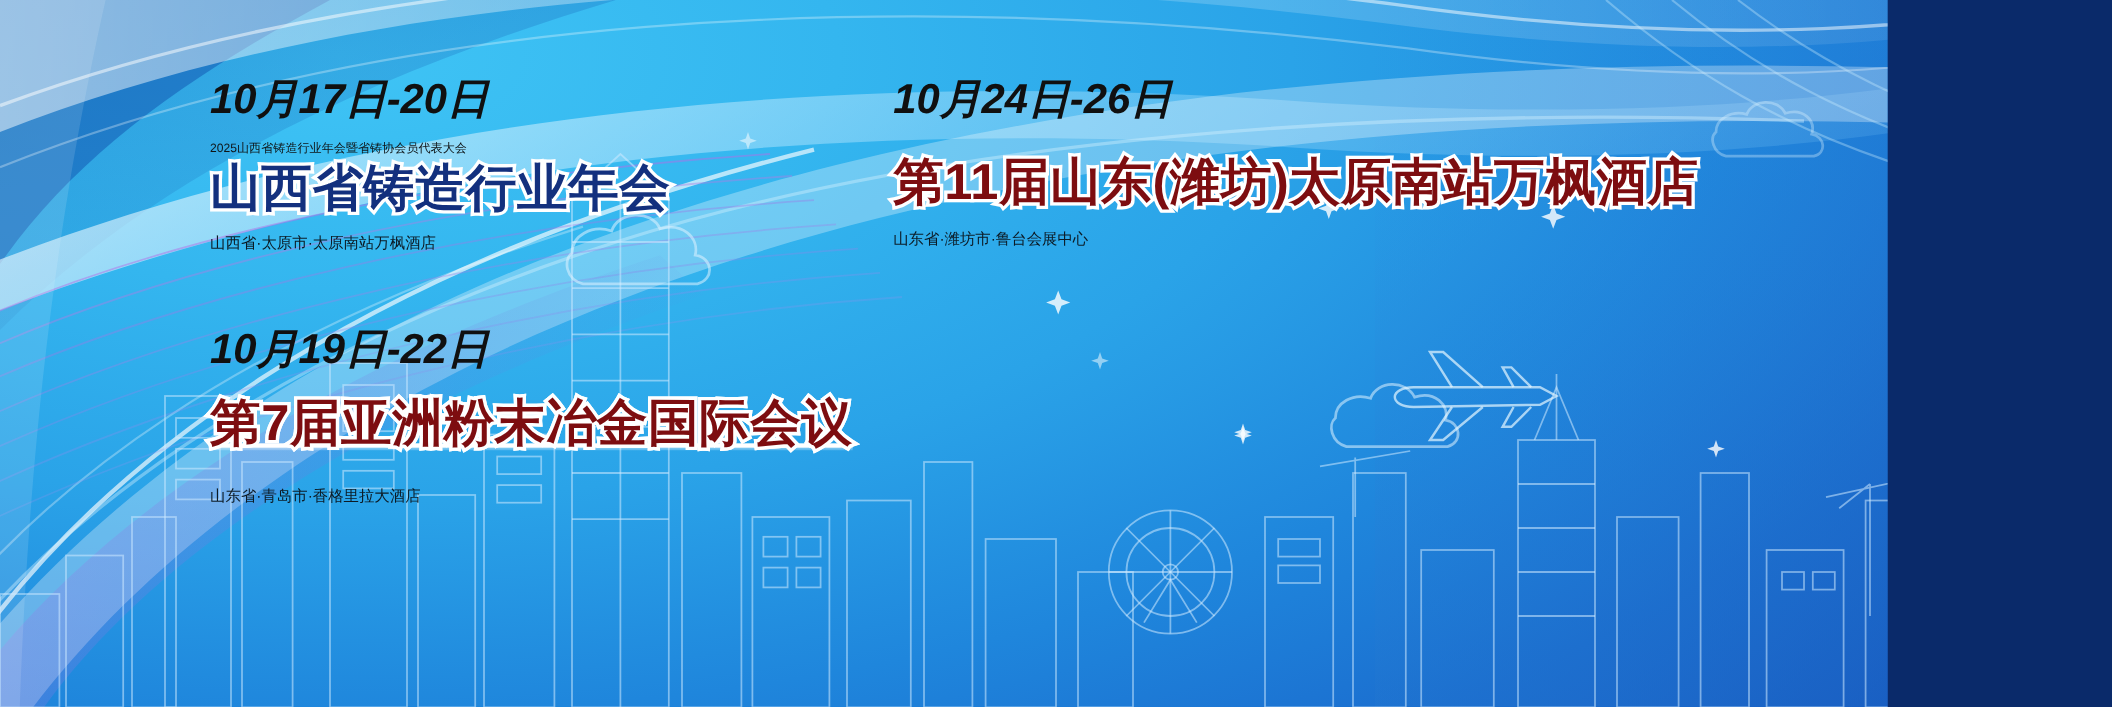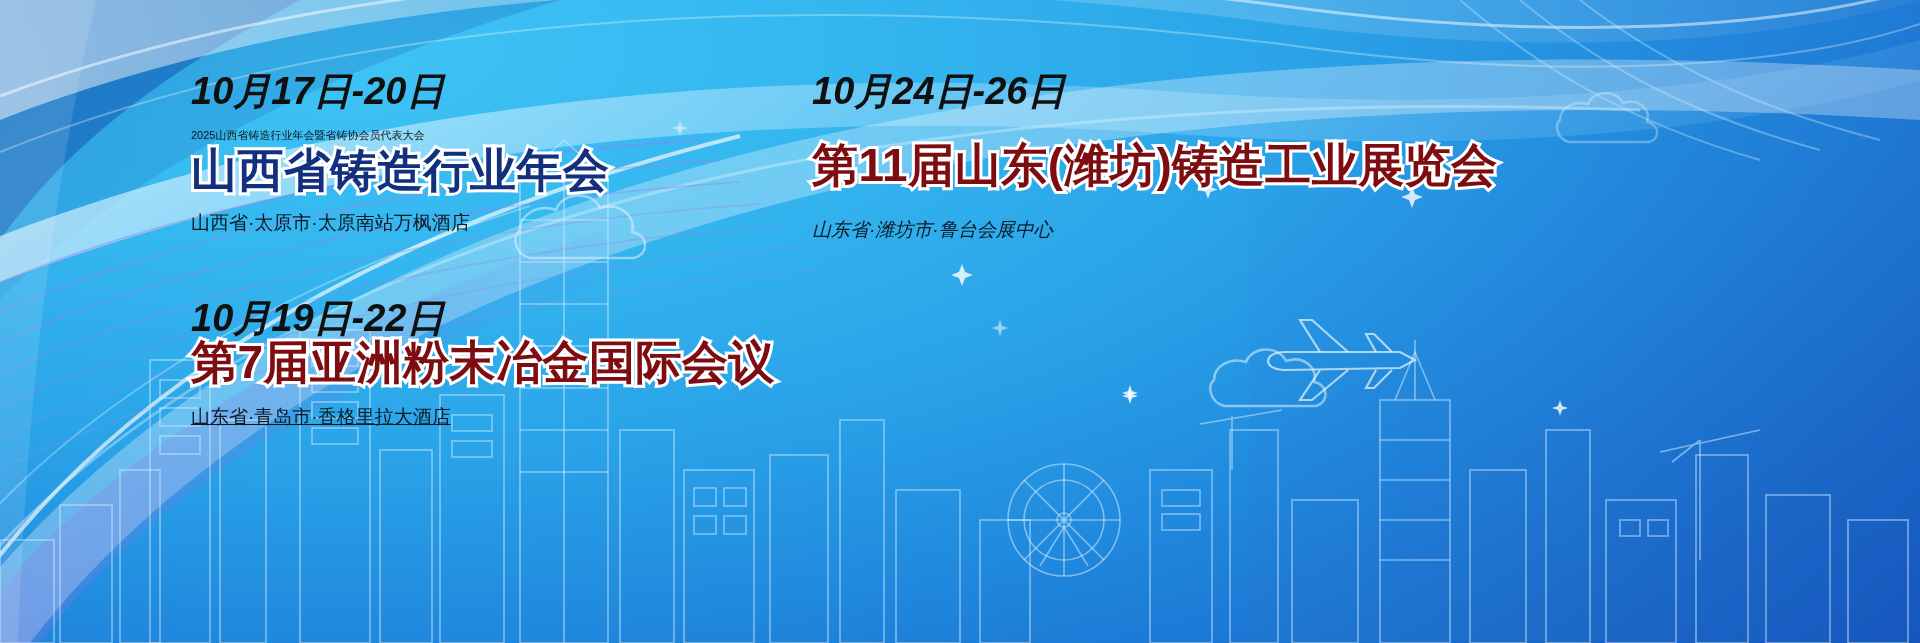--- a/index.html
+++ b/index.html
@@ -1,18 +1,18 @@
 <!DOCTYPE html>
 <html><head>
 <meta charset="utf-8">
 <style>
   html,body{margin:0;padding:0;background:#0a2a6a;}
   #banner{
     position:relative;
-    width:1920px;height:643px;
+    width:1716px;height:643px;
     overflow:hidden;
     font-family:"Liberation Sans","DejaVu Sans",sans-serif;
     background:
       radial-gradient(120% 150% at 18% 8%, #3fc4f5 0%, #34b6ef 22%, #2aa3e8 42%, #1f86dc 62%, #1b6fd0 78%, #1a5cc4 100%);
   }
   
   .bg-layer{position:absolute;inset:0;pointer-events:none;}
   .bg-layer svg{display:block;width:1920px;height:643px;}
 
   
@@ -37,36 +37,36 @@
     paint-order:stroke fill;
     text-shadow:0 2px 0 rgba(255,255,255,.35);
   }
   .title.red{
     color:#7d0d10;
     -webkit-text-stroke:6px #ffffff;
     paint-order:stroke fill;
     text-shadow:0 2px 0 rgba(255,255,255,.35);
   }
   .place{
-    font-size:19px;color:#0c1a24;white-space:nowrap;
+    font-size:14px;color:#0c1a24;white-space:nowrap;
     line-height:1;font-weight:500;
   }
 
   
   #b1{left:191px;top:72px;}
   #b1 .title{margin-top:4px;}
   #b1 .place{margin-top:16px;}
 
   #b2{left:191px;top:299px;}
-  #b2 .title{}
-  #b2 .place{margin-top:18px;text-decoration:underline;}
+  #b2 .title{margin-top:22px;text-decoration:underline;}
+  #b2 .place{margin-top:32px;}
 
   #b3{left:812px;top:72px;}
   #b3 .title{margin-top:30px;}
-  #b3 .place{margin-top:28px;font-style:italic;}
+  #b3 .place{margin-top:18px;}
 
   #b4{left:786px;top:297px;}
   #b4 .title{margin-top:22px;}
   #b4 .place{margin-top:18px;}
 </style>
 </head>
 <body>
 
 <div id="banner">
 
@@ -259,18 +259,18 @@
   </div>
 
   <div class="block" id="b2">
     <div class="date">10月19日-22日</div>
     <div class="title red">第7届亚洲粉末冶金国际会议</div>
     <div class="place">山东省·青岛市·香格里拉大酒店</div>
   </div>
 
   <div class="block" id="b3">
     <div class="date">10月24日-26日</div>
-    <div class="title red">第11届山东(潍坊)铸造工业展览会</div>
+    <div class="title red">第11届山东(潍坊)太原南站万枫酒店</div>
     <div class="place">山东省·潍坊市·鲁台会展中心</div>
   </div>
 
 
 </div>
 
 </body></html>

